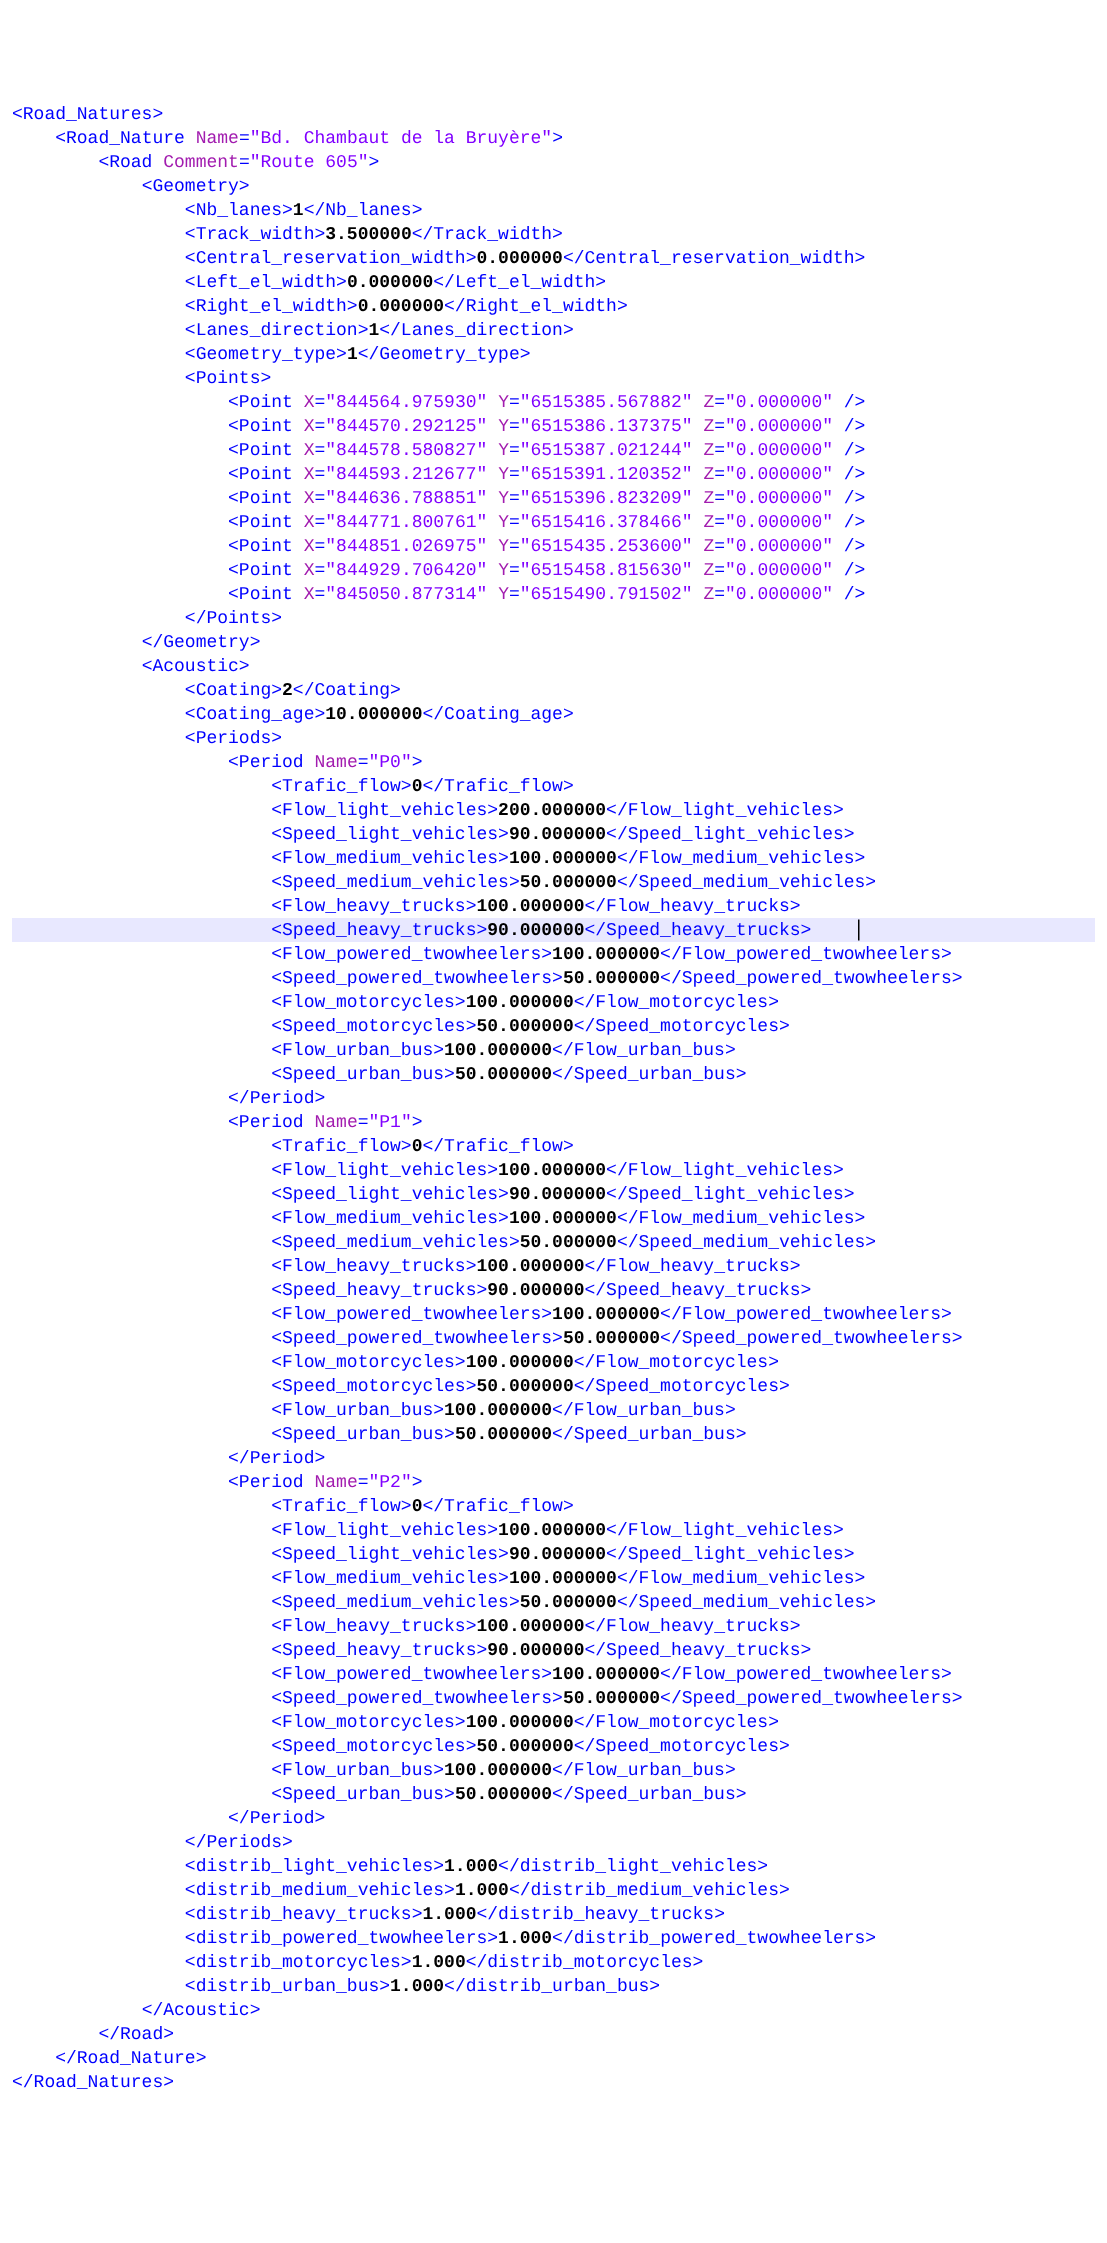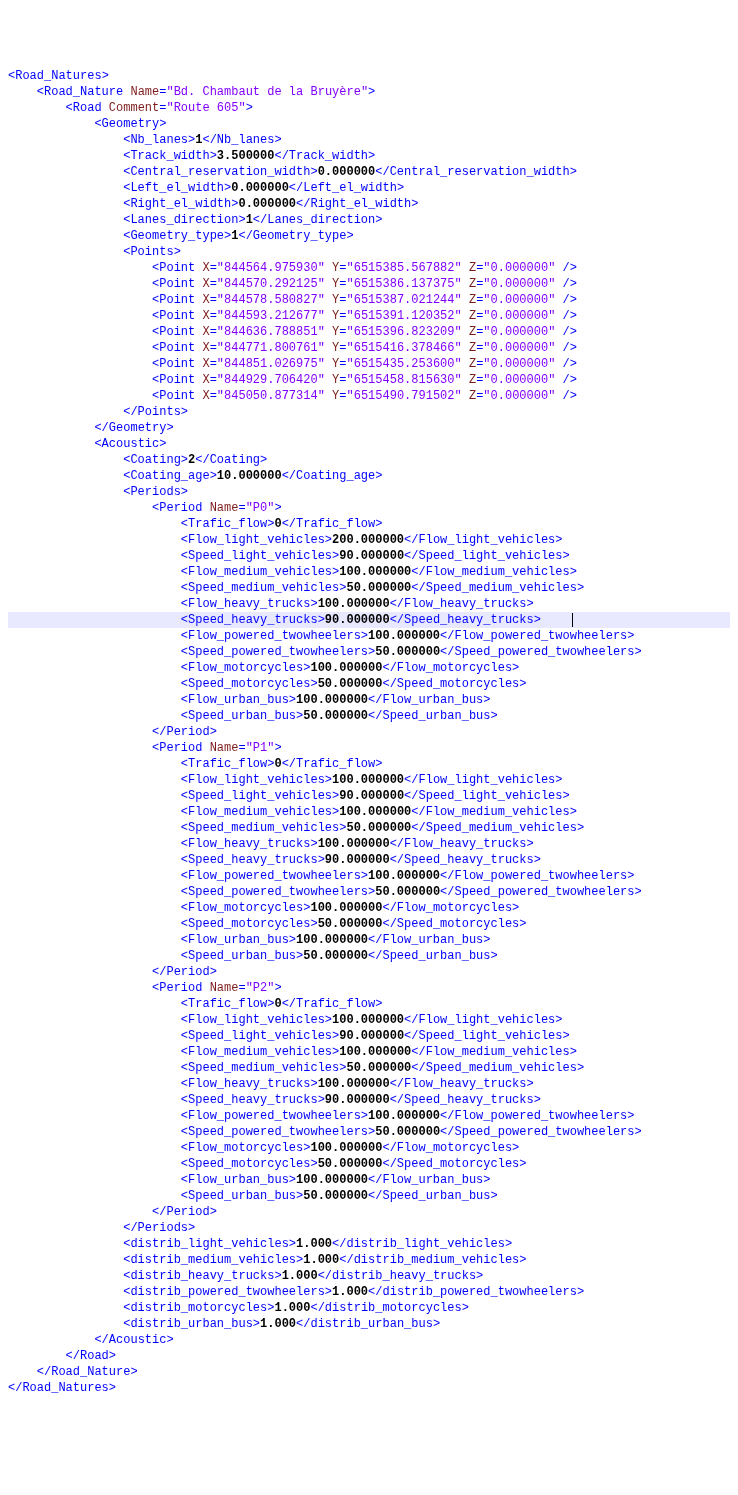--- a/index.html
+++ b/index.html
@@ -6,21 +6,21 @@
     margin: 0;
     padding: 4px 8px;
     font-family: "Courier New", monospace;
     font-size: 12px;
     line-height: 16px;
     background: #ffffff;
     color: #000000;
     white-space: pre;
   }
   .tag    { color: #0000ff; }
-  .attr   { color: #7f1d1d; }
+  .attr   { color: #a21caf; }
   .attrval{ color: #8000ff; }
   .text   { color: #000000; font-weight: bold; }
   .line   { display: block; }
   .hl     { background: #e8e8ff; position: relative; }
   .hl::after {
     content: "";
     position: absolute;
     right: calc(100% - 565px);
     top: 1px;
     height: 14px;

